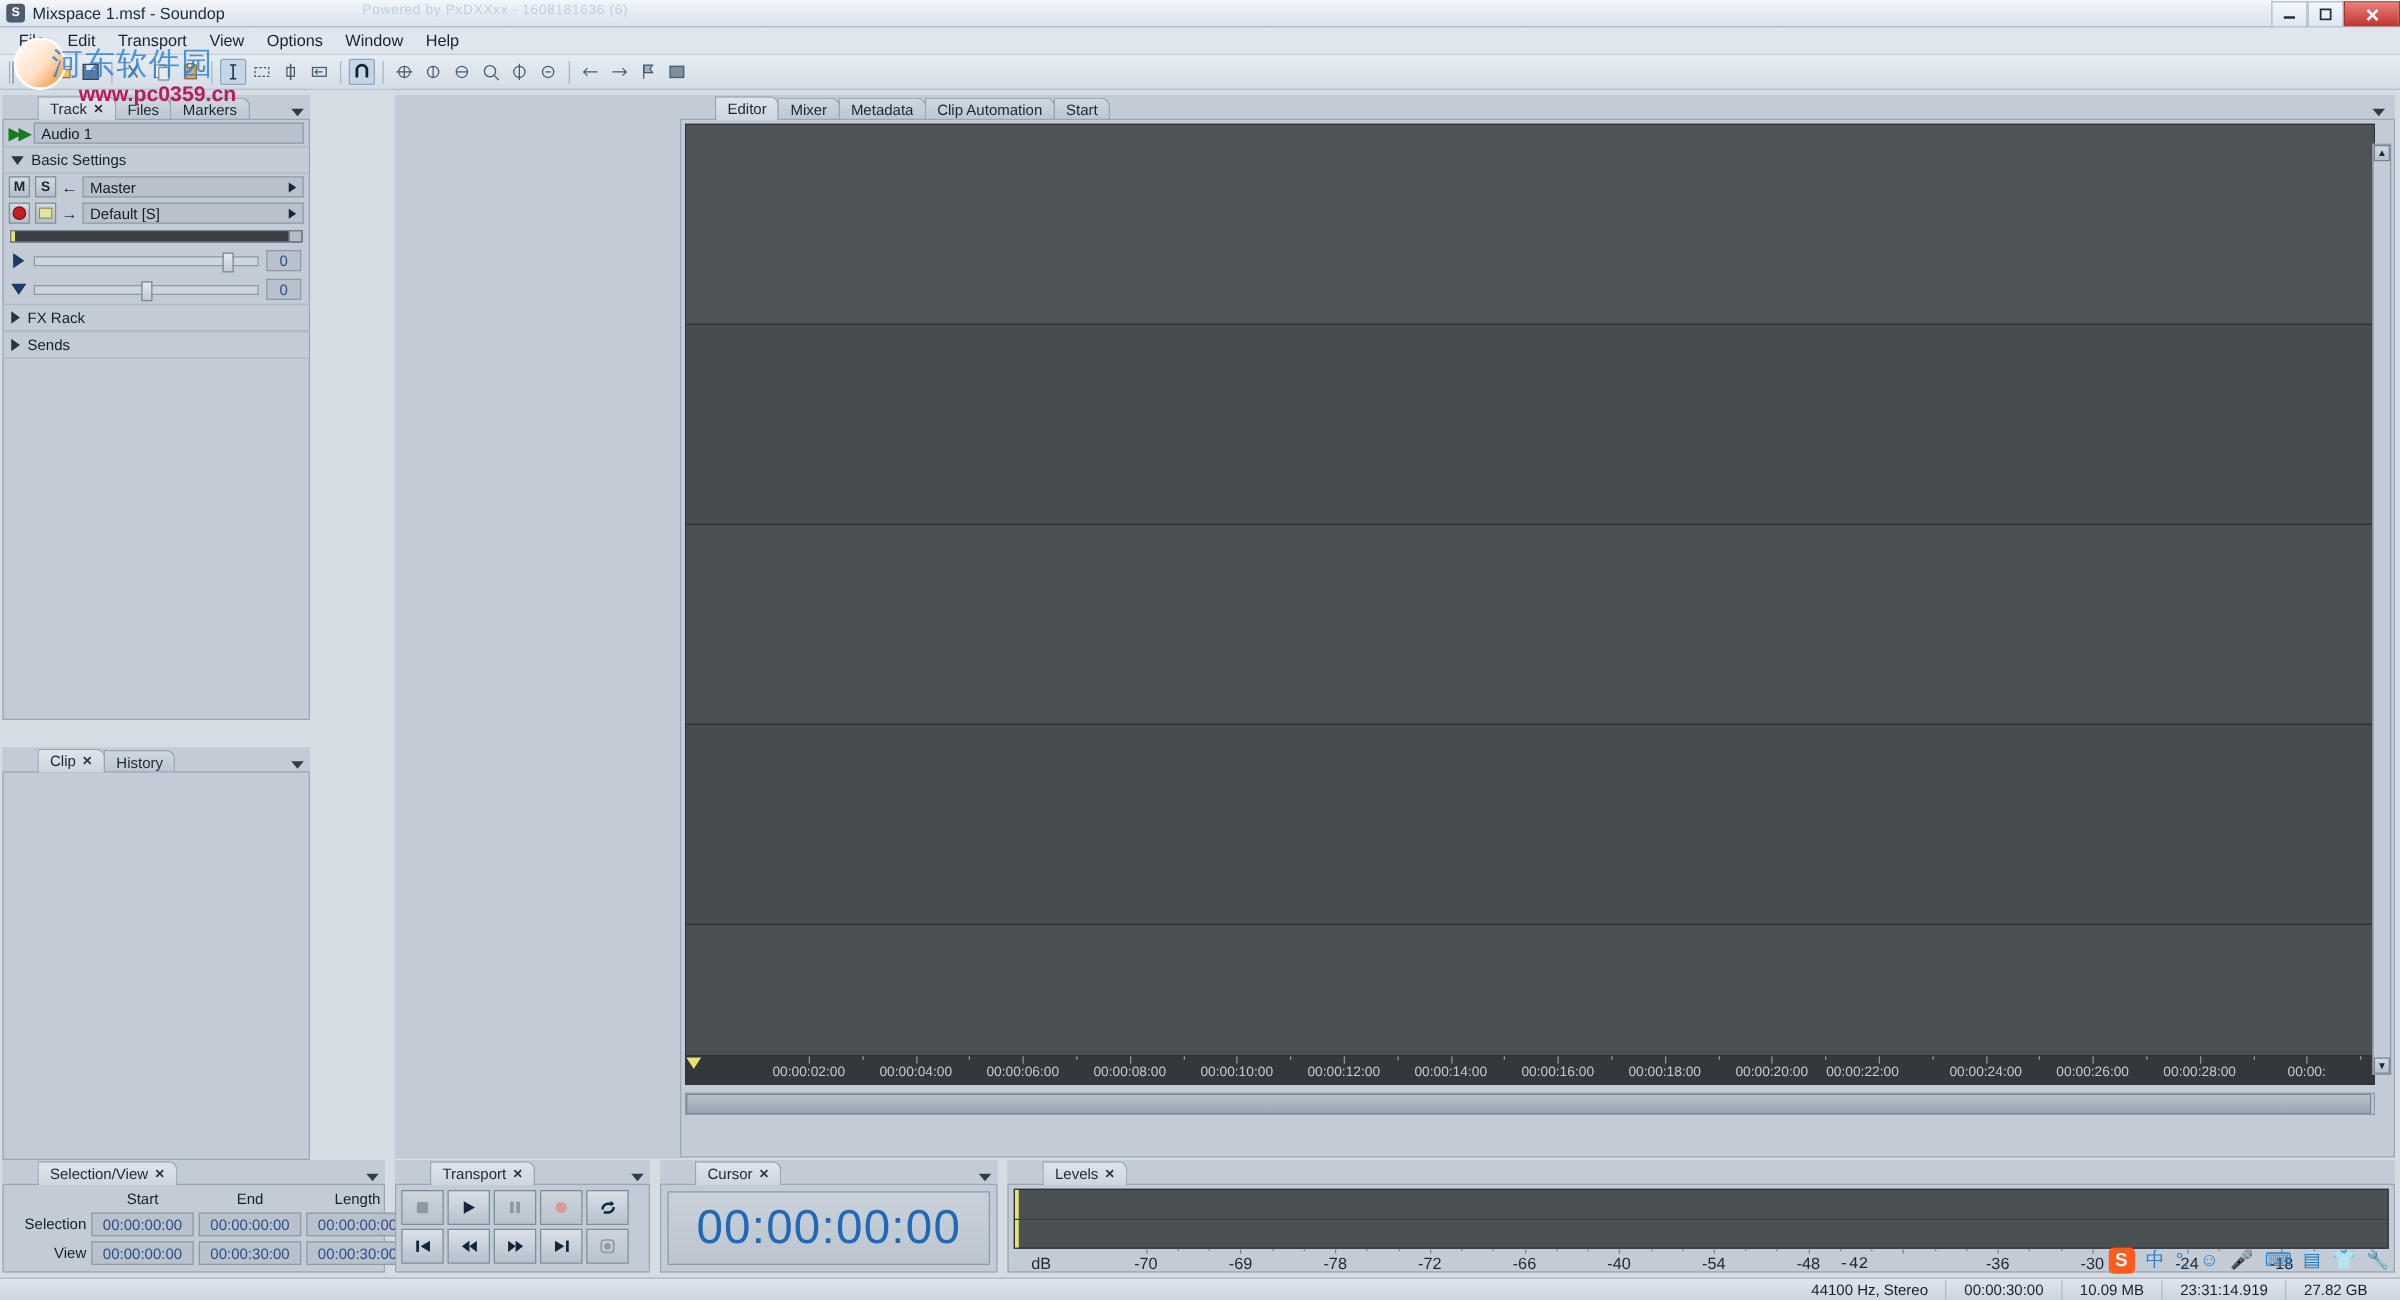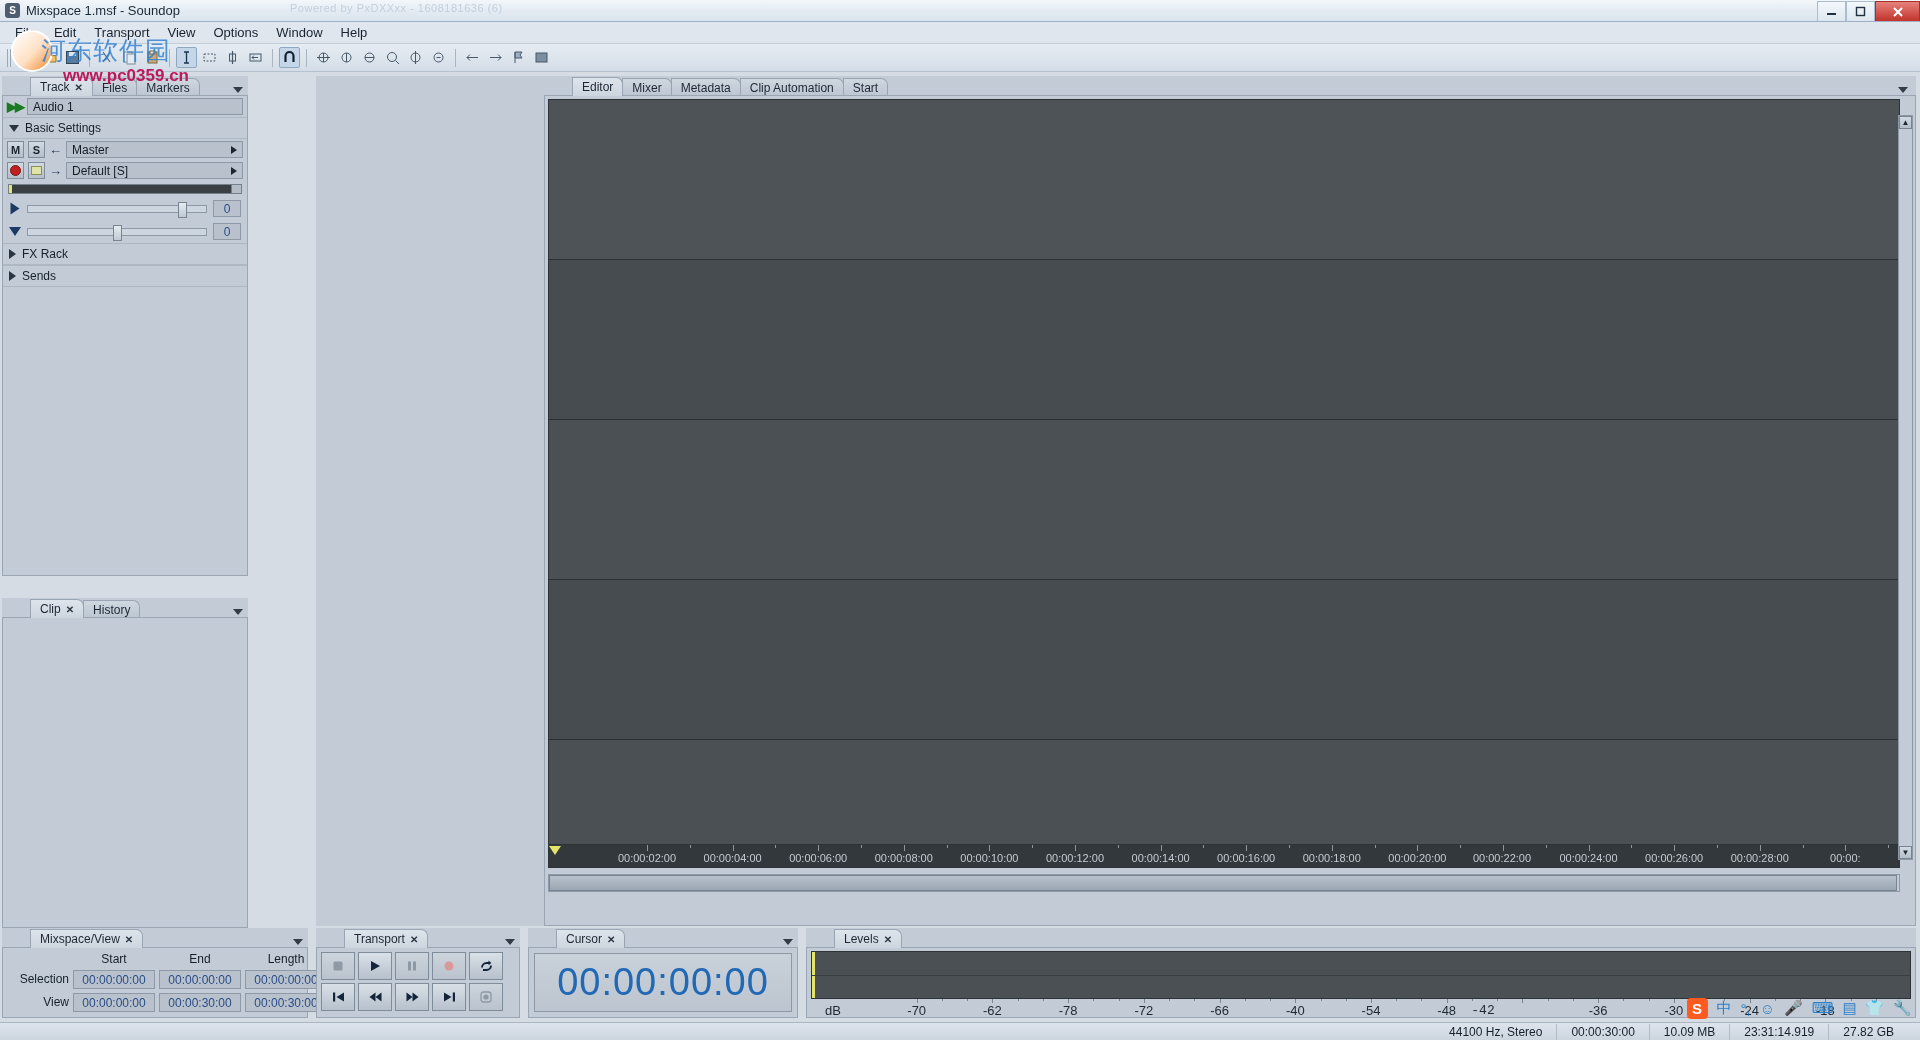--- a/index.html
+++ b/index.html
@@ -771,21 +771,21 @@
         <div class="tick" style="left: 697.181px;"></div>
         <div class="tlabel" style="left: 697.181px;">00:00:16:00</div>
         <div class="tick" style="left: 739.98px; height: 3px;"></div>
         <div class="tick" style="left: 782.778px;"></div>
         <div class="tlabel" style="left: 782.778px;">00:00:18:00</div>
         <div class="tick" style="left: 825.577px; height: 3px;"></div>
         <div class="tick" style="left: 868.375px;"></div>
         <div class="tlabel" style="left: 868.375px;">00:00:20:00</div>
         <div class="tick" style="left: 911.174px; height: 3px;"></div>
         <div class="tick" style="left: 953.973px;"></div>
-        <div class="tlabel" style="left: 953px;">00:00:22:00</div>
+        <div class="tlabel" style="left: 928px; padding-left: 26px;">00:00:22:00</div>
         <div class="tick" style="left: 996.771px; height: 3px;"></div>
         <div class="tick" style="left: 1039.57px;"></div>
         <div class="tlabel" style="left: 1039.57px;">00:00:24:00</div>
         <div class="tick" style="left: 1082.37px; height: 3px;"></div>
         <div class="tick" style="left: 1125.17px;"></div>
         <div class="tlabel" style="left: 1125.17px;">00:00:26:00</div>
         <div class="tick" style="left: 1167.97px; height: 3px;"></div>
         <div class="tick" style="left: 1210.76px;"></div>
         <div class="tlabel" style="left: 1210.76px;">00:00:28:00</div>
         <div class="tick" style="left: 1253.56px; height: 3px;"></div>
@@ -801,21 +801,21 @@
     <div id="vscroll">
       <div class="vsc-btn" style="position:absolute;top:0;left:0">▲</div>
       <div class="vsc-btn" style="position:absolute;bottom:0;left:0">▼</div>
     </div>
   </div>
 </div>
 
 <div class="panel" id="sel-panel">
   <div class="tabstrip">
     <div class="ptab active">
-      <span>Mixspace/View</span>
+      <span>Selection/View</span>
       <span class="x">✕</span>
     </div>
     <div class="panel-menu"></div>
   </div>
   <div class="panel-body" style="position:absolute;left:0;top:19px;width:306px;height:71px;">
     <div class="sv-grid">
       <div></div>
       <div class="sv-hdr">Start</div>
       <div class="sv-hdr">End</div>
       <div class="sv-hdr">Length</div>
@@ -933,21 +933,21 @@
     <div id="levels-meter">
       <div id="levels-mid"></div>
     </div>
     <div id="levels-scale">
       <span class="db-lbl" style="left:14px;transform:none">dB</span>
     <div class="db-tick" style="left: 105.714px;"></div>
         <div class="db-lbl" style="left: 105.714px;">-70</div>
         <div class="db-tick" style="left: 130.952px; height: 2px;"></div>
         <div class="db-tick" style="left: 156.19px; height: 2px;"></div>
         <div class="db-tick" style="left: 181.429px;"></div>
-        <div class="db-lbl" style="left: 181.429px;">-62</div>
+        <div class="db-lbl" style="left: 181.429px;">-69</div>
         <div class="db-tick" style="left: 206.667px; height: 2px;"></div>
         <div class="db-tick" style="left: 231.905px; height: 2px;"></div>
         <div class="db-tick" style="left: 257.143px;"></div>
         <div class="db-lbl" style="left: 257.143px;">-78</div>
         <div class="db-tick" style="left: 282.381px; height: 2px;"></div>
         <div class="db-tick" style="left: 307.619px; height: 2px;"></div>
         <div class="db-tick" style="left: 332.857px;"></div>
         <div class="db-lbl" style="left: 332.857px;">-72</div>
         <div class="db-tick" style="left: 358.095px; height: 2px;"></div>
         <div class="db-tick" style="left: 383.333px; height: 2px;"></div>

